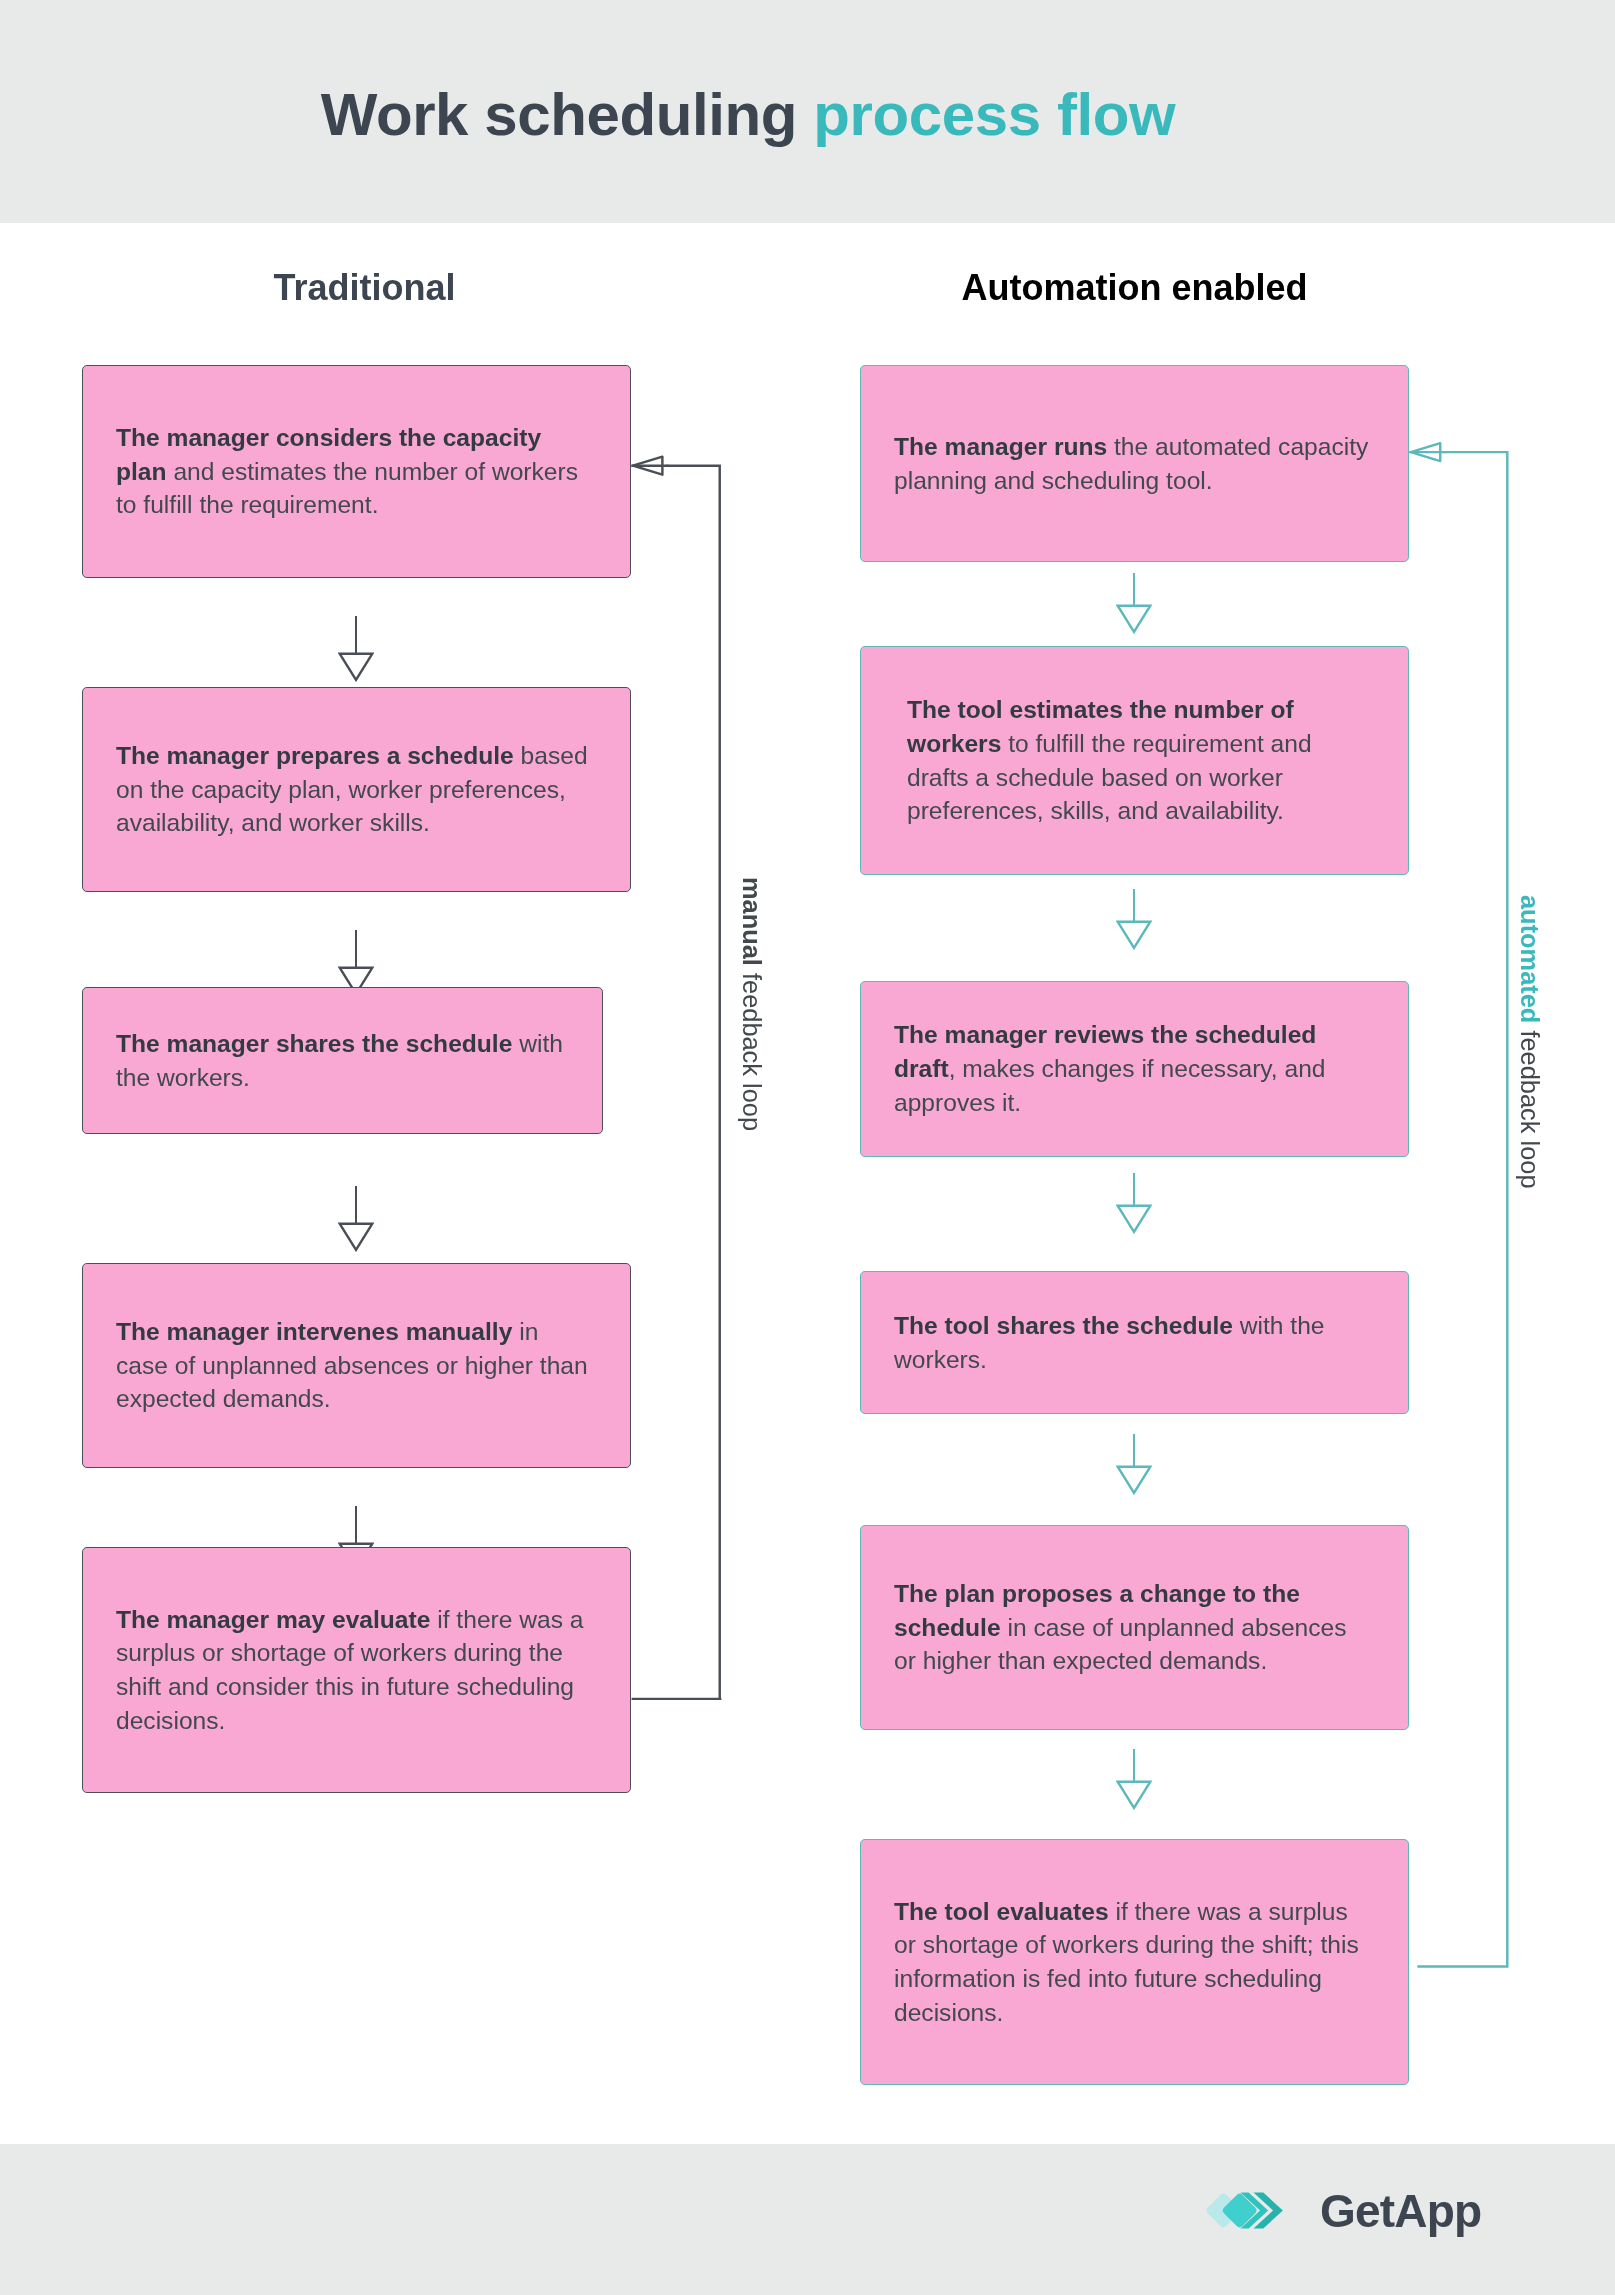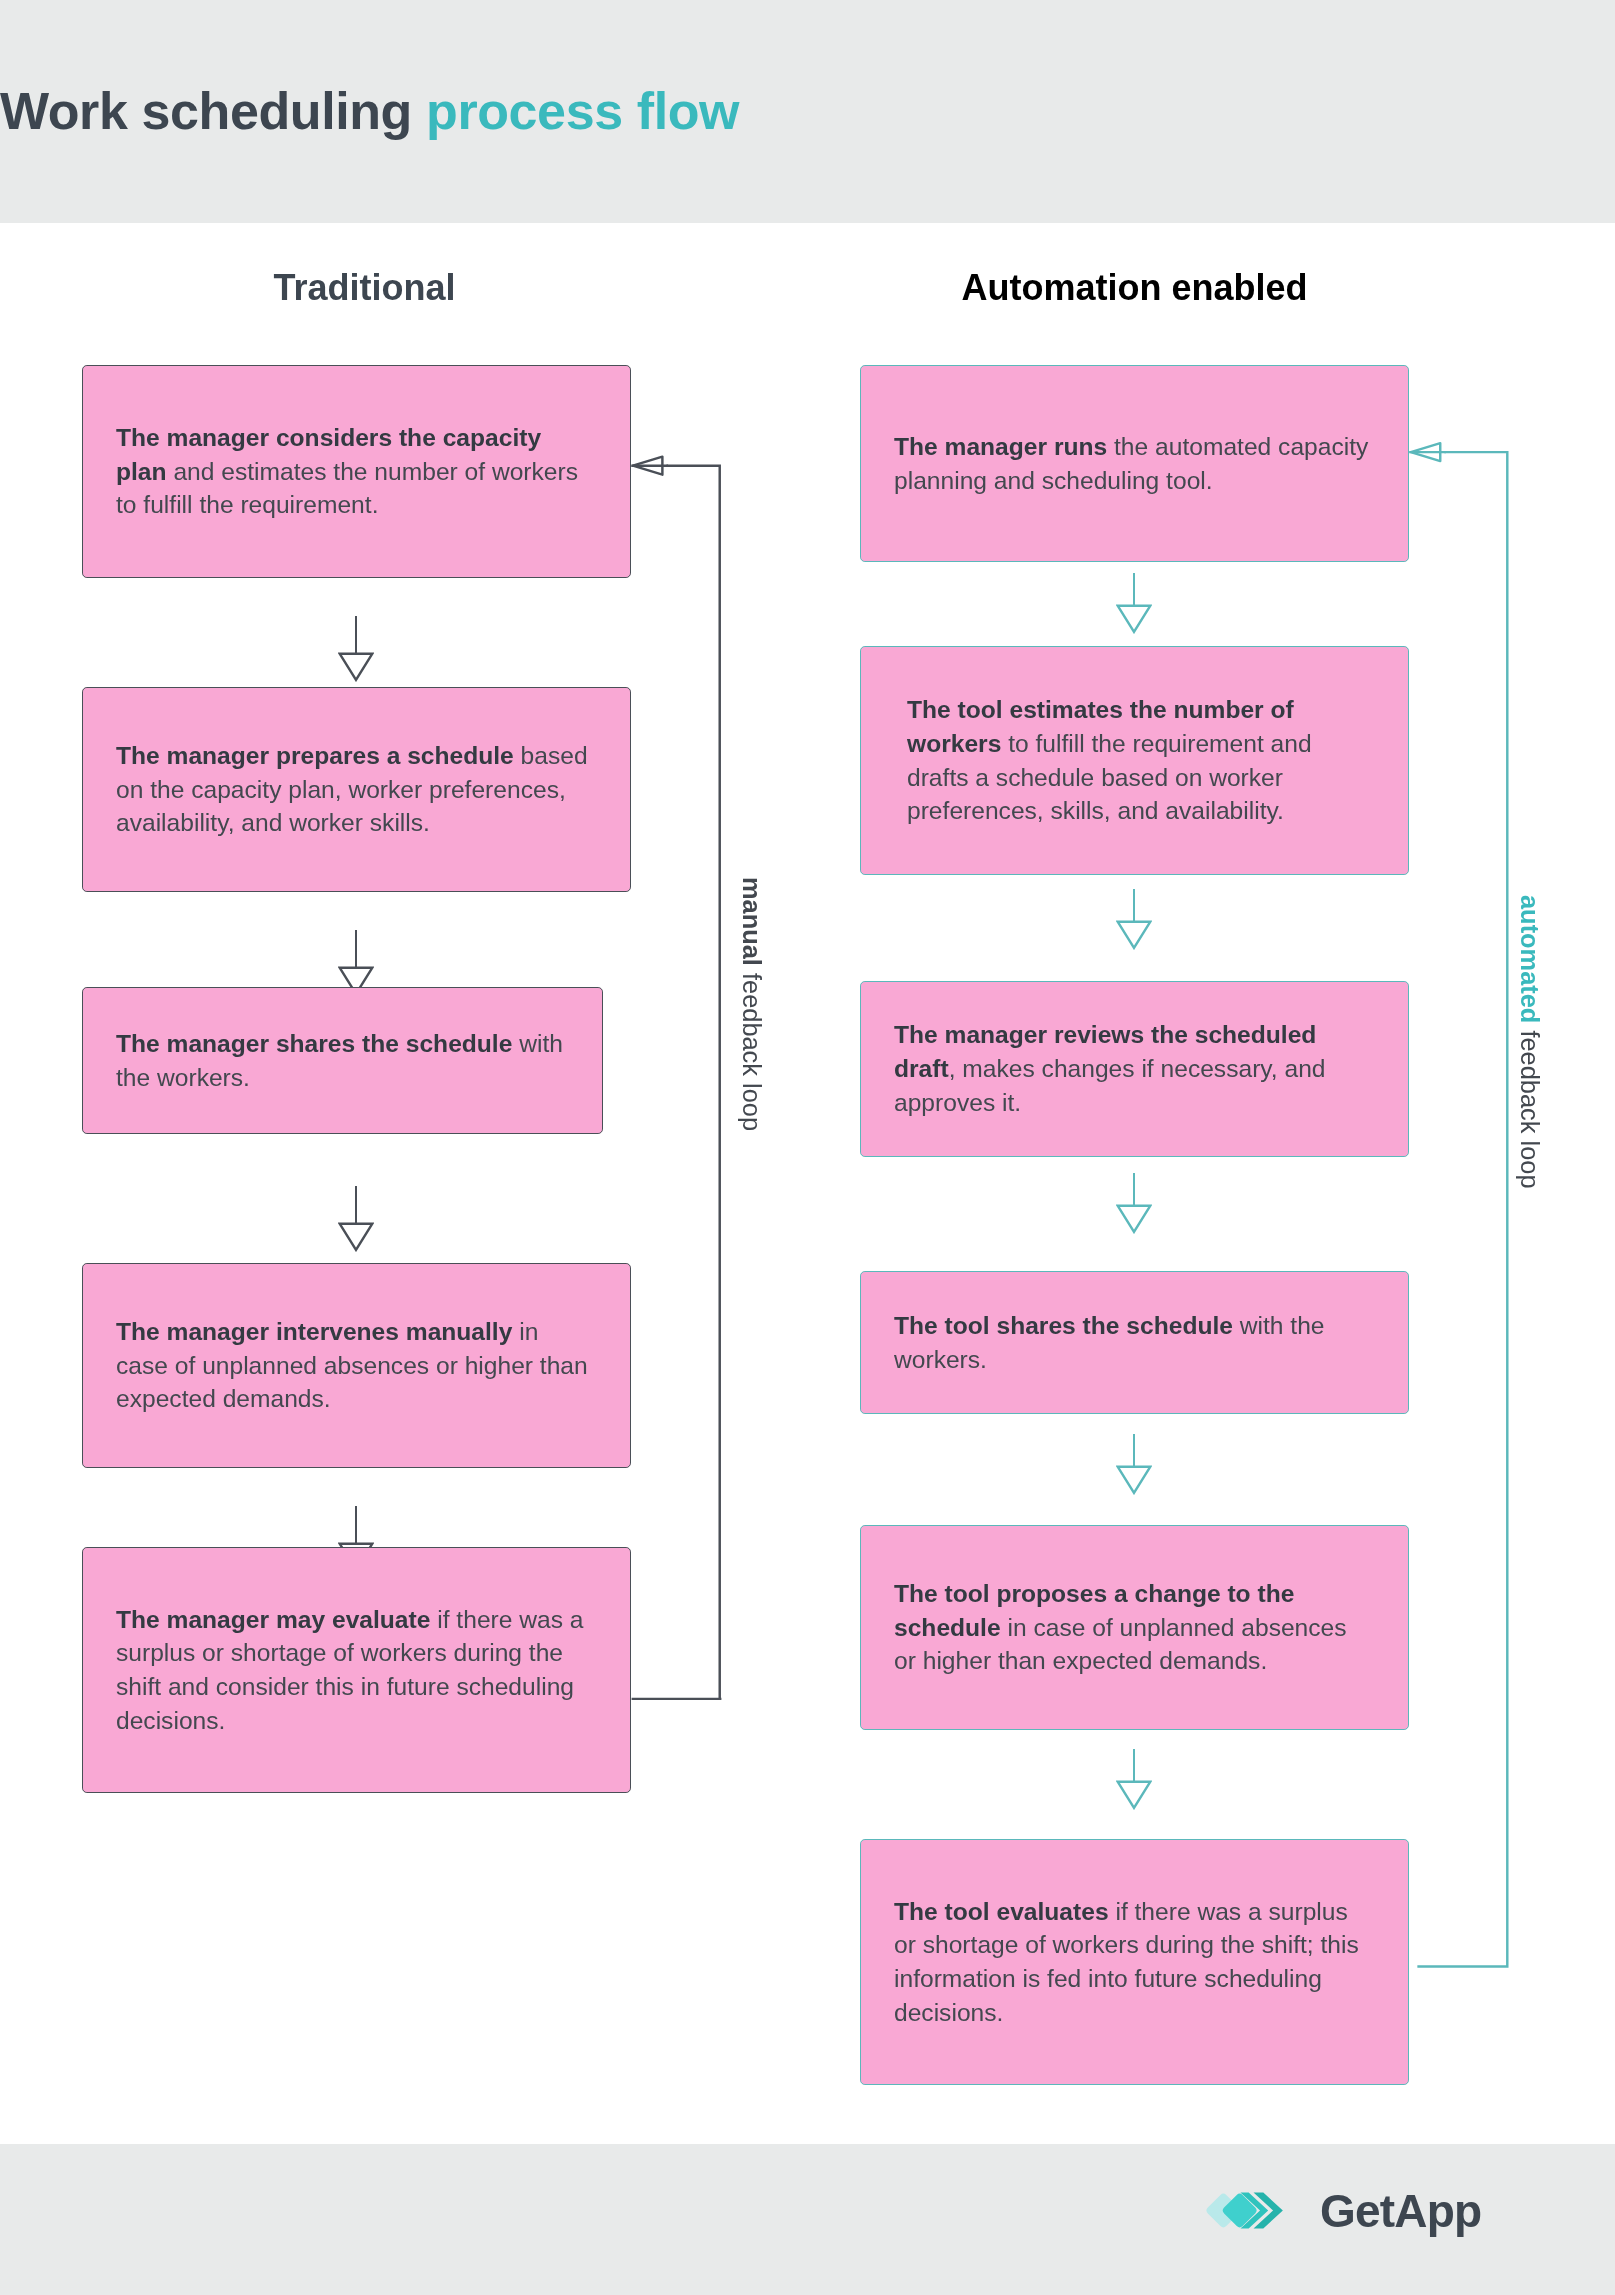--- a/index.html
+++ b/index.html
@@ -20,21 +20,22 @@
     position: absolute;
     left: 0; top: 0;
     width: 1616px;
     height: 223px;
     background: #e8eaea;
   }
   .page-title {
     position: absolute;
     left: 0; top: 85px;
     width: 1496px;
-    font-size: 52px;
+    text-align: center;
+    font-size: 60px;
     font-weight: bold;
     letter-spacing: -0.4px;
     line-height: 1;
     color: #3d4650;
     white-space: nowrap;
   }
   .page-title .accent { color: #3ab9bd; }
 
   
   .col-heading {
@@ -246,21 +247,21 @@
 </div>
 
 <div class="arrow-down teal" style="left:1116px; top:1434px; height:66px;">
   <div class="stem" style="height:33px;"></div>
   <svg class="head" viewBox="0 0 44 36" style="top:31px;">
     <polygon points="2,2 42,2 22,34" fill="none" stroke="#5bb8bb" stroke-width="3"></polygon>
   </svg>
 </div>
 
 <div class="flow-box teal" style="left:860px; top:1525px; width:549px; height:205px;">
-  <p><b>The tool proposes a change to the schedule</b><span> in case of unplanned absences or higher than expected demands.</span></p>
+  <p><b>The plan proposes a change to the schedule</b><span> in case of unplanned absences or higher than expected demands.</span></p>
 </div>
 
 <div class="arrow-down teal" style="left:1116px; top:1749px; height:66px;">
   <div class="stem" style="height:33px;"></div>
   <svg class="head" viewBox="0 0 44 36" style="top:31px;">
     <polygon points="2,2 42,2 22,34" fill="none" stroke="#5bb8bb" stroke-width="3"></polygon>
   </svg>
 </div>
 
 <div class="flow-box teal" style="left:860px; top:1839px; width:549px; height:246px;">

